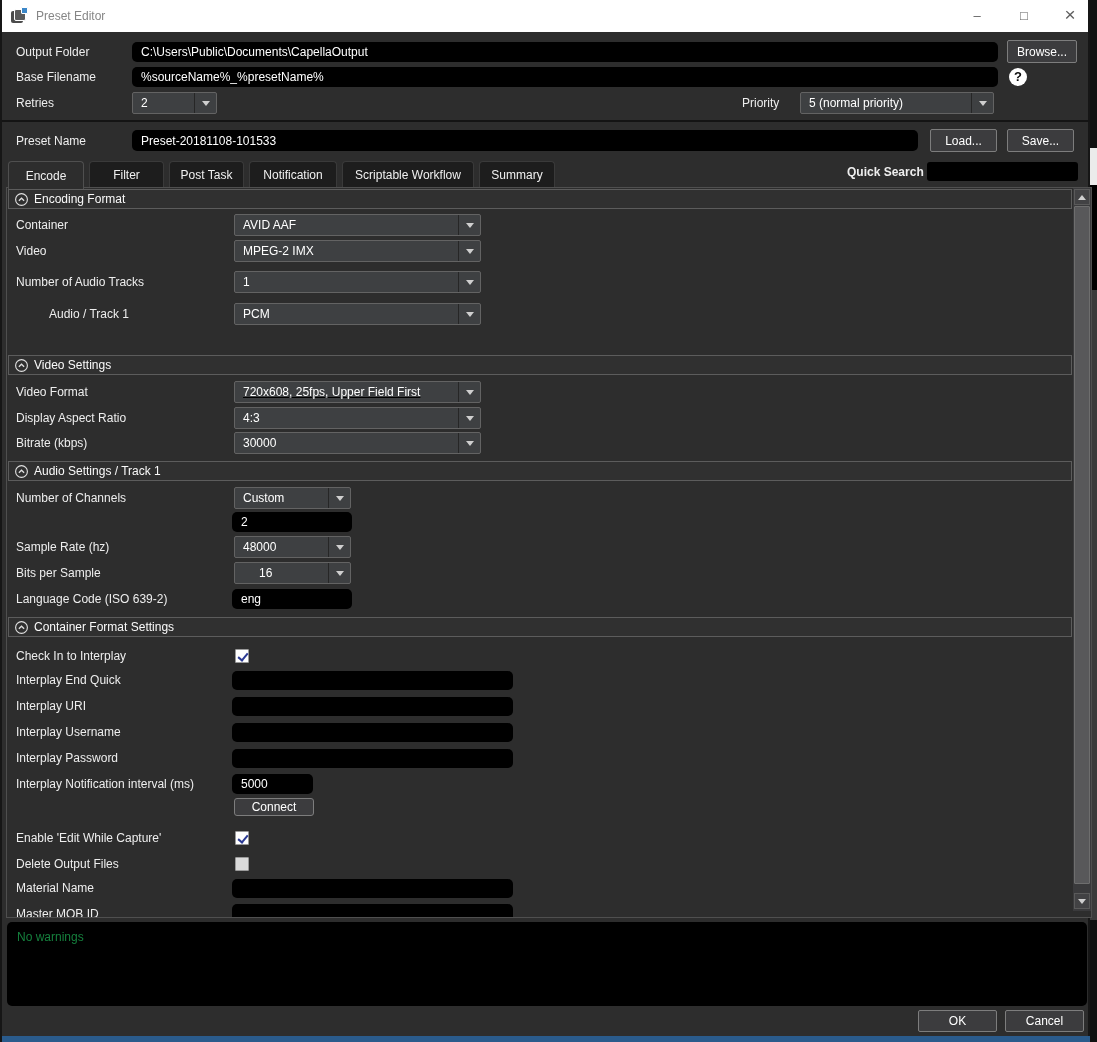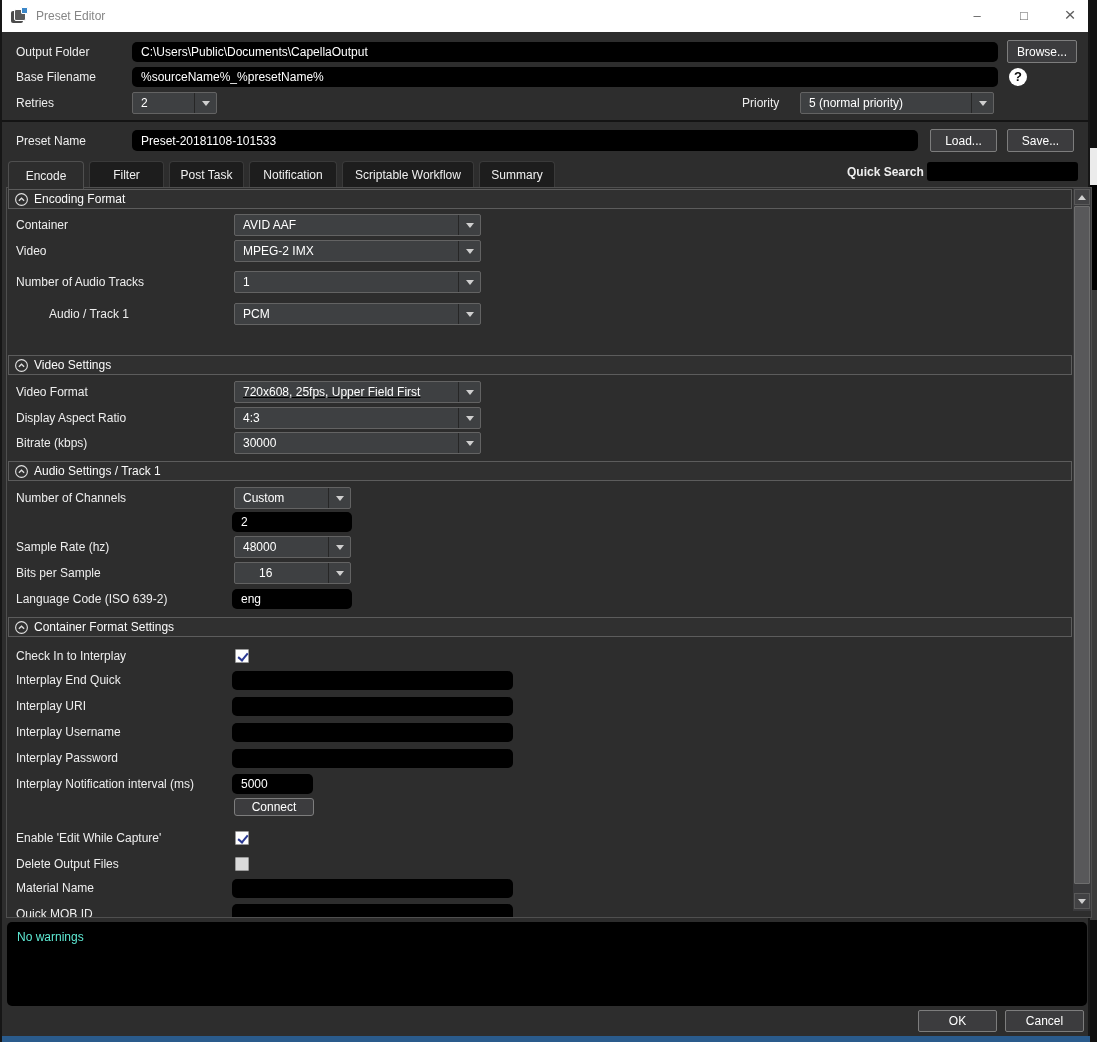--- a/index.html
+++ b/index.html
@@ -42,21 +42,21 @@
   .hdr { position:absolute; left:1px; width:1064px; height:20px; background:#303030; border:1px solid #5c5c5c; display:flex; align-items:center; padding-left:5px; }
   .hdr-title { color:#fafafa; font-size:12px; margin-left:5px; }
   .collapse-icon { width:15px; height:15px; display:block; }
 
   
   .sb { position:absolute; right:0px; top:0px; width:18px; height:723px; background:#3a3a3c; }
   .sb-btn { position:absolute; left:1px; width:16px; height:16px; background:#424244; border:1px solid #5a5a5a; display:flex; align-items:center; justify-content:center; }
   .sb-thumb { position:absolute; left:1px; top:18px; width:16px; height:678px; background:#58585a; border:1px solid #6e6e6e; border-radius:1px; }
 
   
-  .warnings { position:absolute; left:5px; top:922px; width:1080px; height:84px; background:#000; border-radius:5px; color:#5eead4; font-size:12px; padding:8px 10px; }
+  .warnings { position:absolute; left:5px; top:922px; width:1080px; height:84px; background:#000; border-radius:5px; color:#15803d; font-size:12px; padding:8px 10px; }
   .bottom-strip { position:absolute; left:0; top:1036px; width:1090px; height:6px; background:#2a5b8c; }
 
   
   .edge-seg { position:absolute; left:1090px; width:7px; }
 </style>
 </head>
 <body>
 
 <div id="screen">
   <div id="window">
@@ -230,21 +230,21 @@
       <input class="inp" style="left: 225px; top: 561px; width: 281px; height: 19px;" value="">
       <span class="lbl" style="left:9px; top:585px;">Interplay Notification interval (ms)</span>
       <input class="inp" style="left: 225px; top: 586px; width: 81px; height: 20px;" value="5000">
       <button class="btn" style="left:227px; top:610px; width:80px; height:18px; border-radius:3px;">Connect</button>
       <span class="lbl" style="left:9px; top:639px;">Enable 'Edit While Capture'</span>
       <span class="cb checked" style="left:228px; top:643px;"></span>
       <span class="lbl" style="left:9px; top:665px;">Delete Output Files</span>
       <span class="cb unchecked" style="left:228px; top:669px;"></span>
       <span class="lbl" style="left:9px; top:689px;">Material Name</span>
       <input class="inp" style="left: 225px; top: 691px; width: 281px; height: 19px;" value="">
-      <span class="lbl" style="left:9px; top:715px;">Quick MOB ID</span>
+      <span class="lbl" style="left:9px; top:715px;">Master MOB ID</span>
       <input class="inp" style="left: 225px; top: 716px; width: 281px; height: 19px;" value="">
 
       <div class="sb">
         <div class="sb-btn" style="top:1px;">
             <span class="tri-up"></span>
           </div>
         <div class="sb-thumb"></div>
         <div class="sb-btn" style="top:705px;">
             <span class="tri-down"></span>
           </div>

